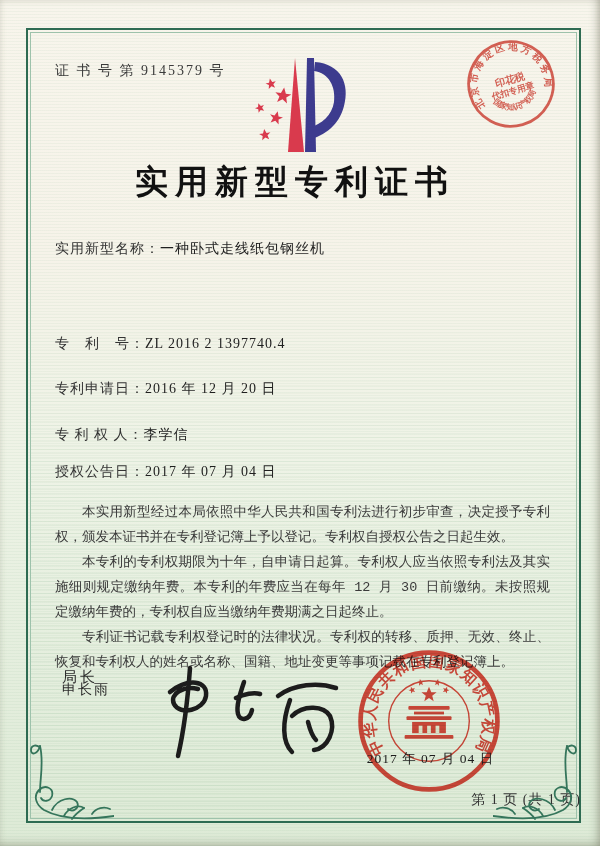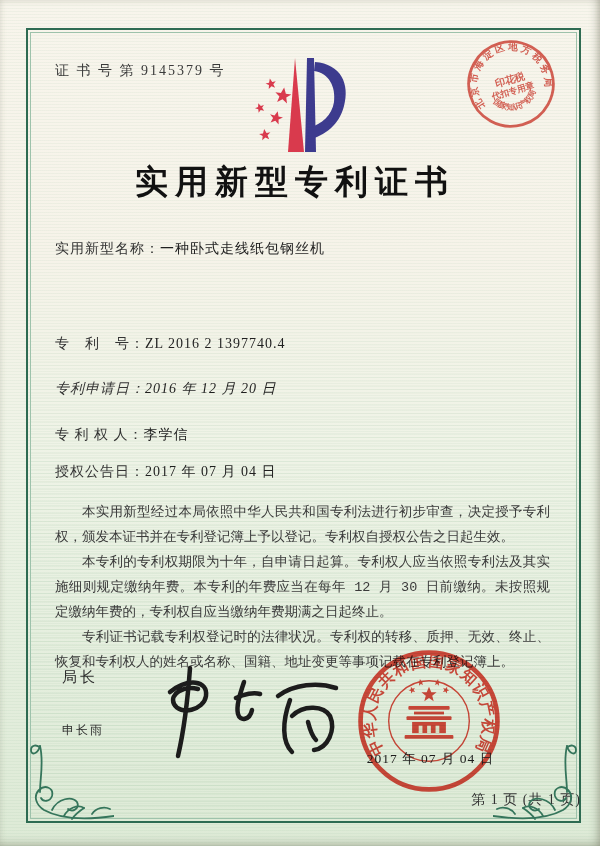--- a/index.html
+++ b/index.html
@@ -41,30 +41,30 @@
 
   .title {
     position:absolute; left:0; right:10px; top:160px; text-align:center;
     font-size:33px; font-weight:bold; letter-spacing:7px; color:#111;
   }
 
   .field { position:absolute; left:55px; font-size:14px; letter-spacing:1px; color:#222; }
   .field .lbl { color:#333; }
   .field .val { color:#1f1f1f; }
   .f0 { top:240px; } .f1 { top:290px; } .f2 { top:335px; }
-  .f3 { top:380px;font-style:italic; } .f4 { top:426px; } .f5 { top:463px; }
+  .f3 { top:380px; } .f4 { top:426px; } .f5 { top:463px; }
 
   .legal {
     position:absolute; left:55px; right:50px; top:500px;
     font-size:13.5px; line-height:25px; text-align:justify; color:#3a3a3a;
   }
   .legal p { text-indent:2em;font-family:Liberation Mono, monospace; }
 
   .sig-title { position:absolute; left:62px; top:668px; font-size:15px; letter-spacing:3px; color:#2b2b2b; font-family:"Liberation Sans","DejaVu Sans",sans-serif; }
-  .sig-name  { position:absolute; left:62px; top:722px; font-size:12px; letter-spacing:2px; color:#2b2b2b; font-family:Liberation Mono, monospace; }
+  .sig-name  { position:absolute; left:62px; top:681px; font-size:14px; letter-spacing:2px; color:#2b2b2b; font-family:Liberation Mono, monospace; }
   .autograph { position:absolute; left:132px; top:658px; width:215px; height:108px; }
 
   .seal { position:absolute; left:354px; top:646px; width:150px; height:150px; mix-blend-mode:multiply; opacity:.92; }
   .issue-date {
     position:absolute; left:348px; top:750px; width:165px; text-align:center;
     font-size:13.5px; letter-spacing:1px; color:#1c1c1c; z-index:5;
   }
 
   .tax-stamp { position:absolute; left:465px; top:38px; width:92px; height:92px; transform:rotate(-16deg); mix-blend-mode:multiply; opacity:.85; }
 

